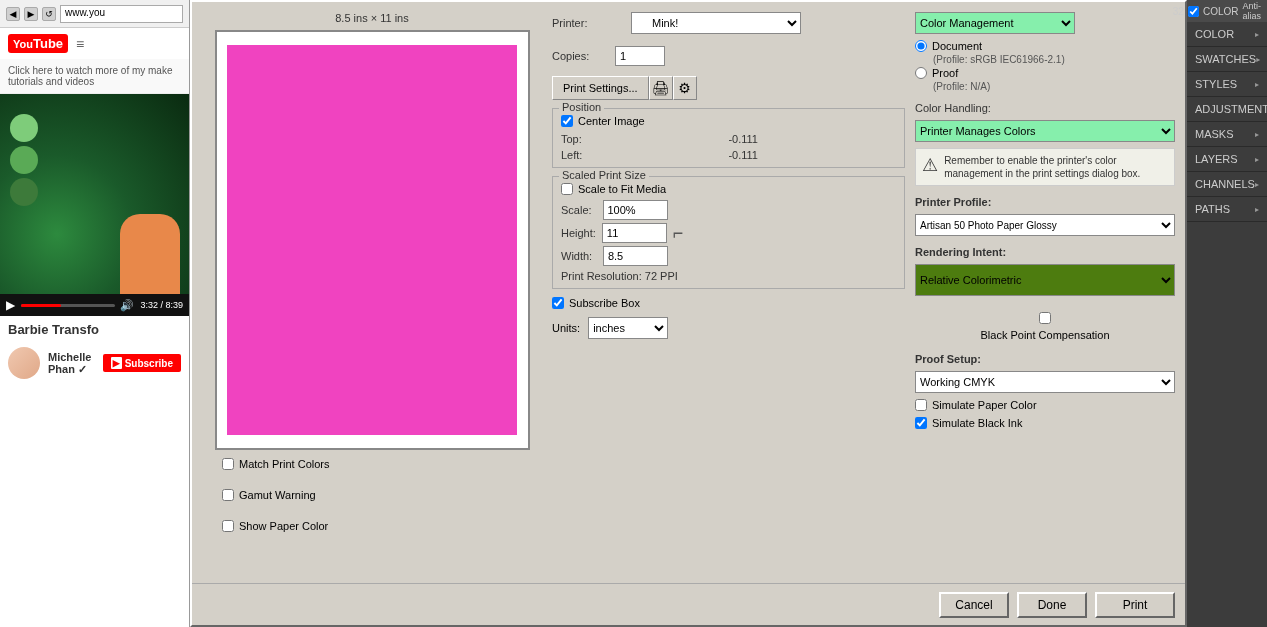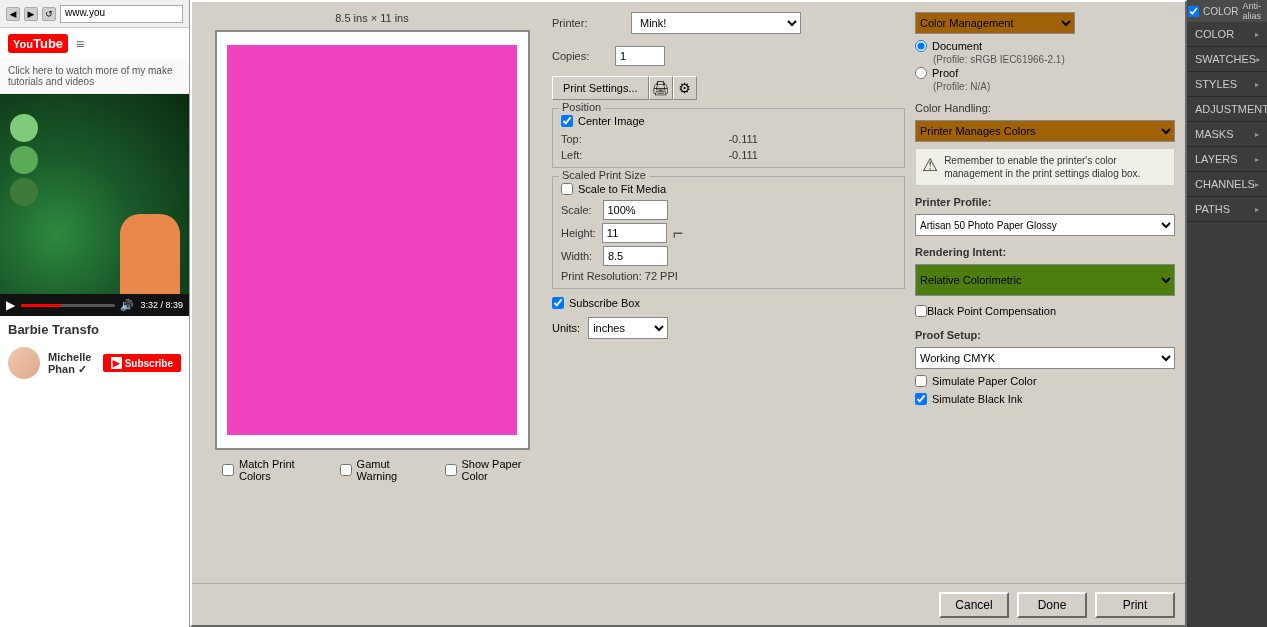--- a/index.html
+++ b/index.html
@@ -257,21 +257,21 @@
 
     .pink-image {
       width: 290px;
       height: 390px;
       background: #f043c0;
     }
 
     .preview-checkboxes {
       margin-top: 8px;
       display: flex;
-      flex-direction: row;
+      flex-direction: column;
       gap: 19px;
       align-self: flex-start;
       margin-left: 20px;
     }
 
     .checkbox-row {
       display: flex;
       align-items: center;
       gap: 5px;
       font-size: 11px;
@@ -296,21 +296,21 @@
       color: #333;
       min-width: 55px;
     }
 
     .printer-select {
       width: 170px;
       height: 22px;
       background: #fff;
       border: 1px solid #888;
       font-size: 11px;
-      padding: 1px 4px;
+      padding: 1px 16px;
     }
 
     .copies-row {
       display: flex;
       align-items: center;
       gap: 8px;
       margin-top: 4px;
     }
 
     .copies-input {
@@ -445,21 +445,21 @@
 
     .cm-header {
       display: flex;
       align-items: center;
     }
 
     .cm-select {
       width: 160px;
       height: 22px;
       border: 1px solid #888;
-      background: #a16207;
+      background: #86efac;
       font-size: 11px;
     }
 
     .radio-group {
       display: flex;
       flex-direction: column;
       gap: 2px;
     }
 
     .radio-row {
@@ -525,22 +525,24 @@
       width: 100%;
       height: 32px;
       border: 1px solid #888;
       background: #4d7c0f;
       font-size: 11px;
     }
 
     .bpc-row {
       display: flex;
       align-items: center;
-      font-size: 11px;
-      margin-top: 3px;
+      gap: 5px;
+      font-size: 11px;
+      margin-top: 10px;
+      flex-direction: column;
     }
 
     .ps-label {
       font-size: 11px;
       font-weight: bold;
       color: #333;
       margin-top: 6px;
     }
 
     .ps-select {

